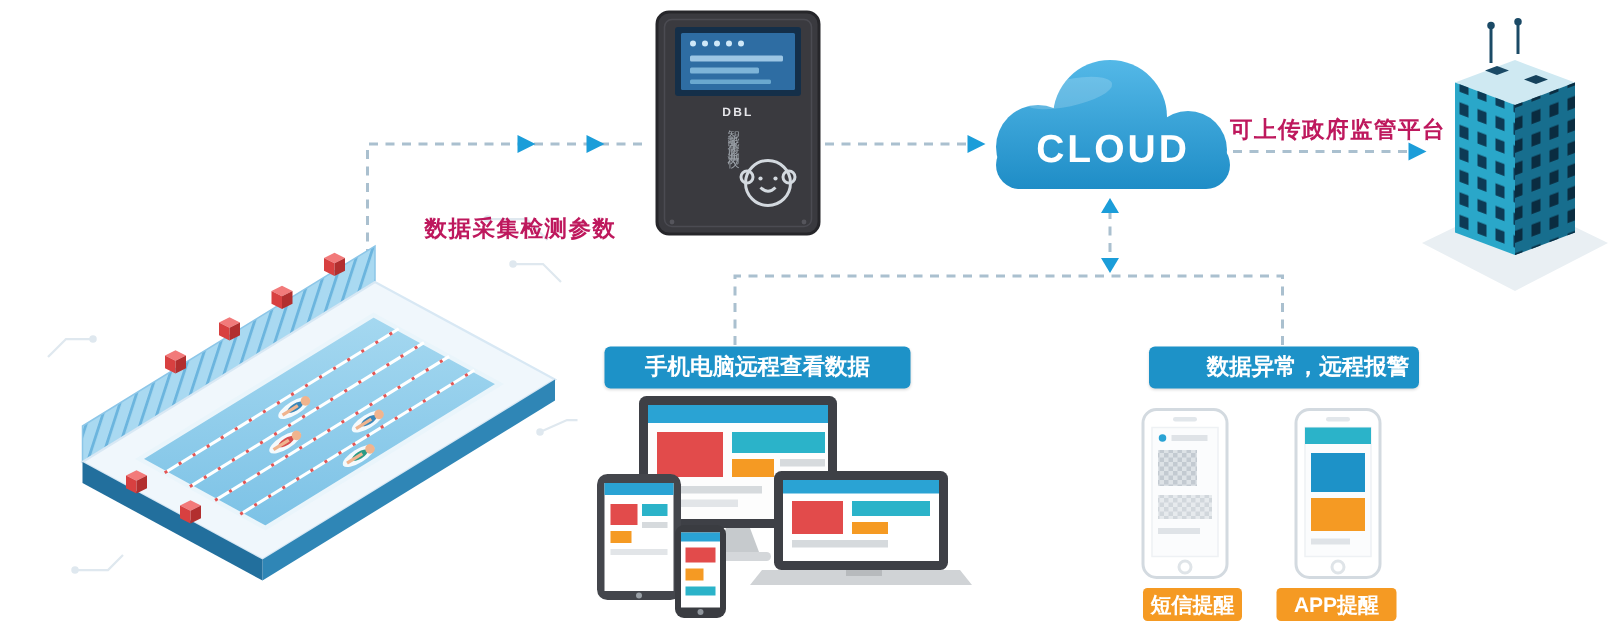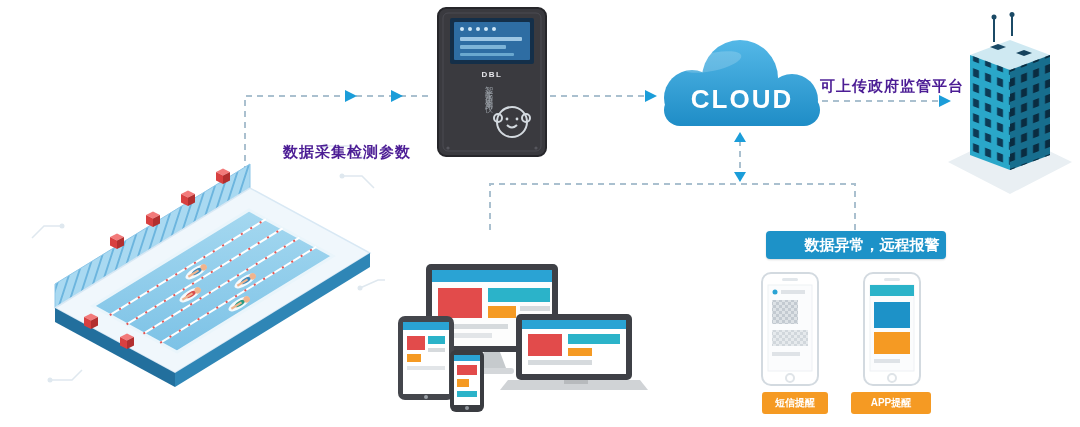--- a/index.html
+++ b/index.html
@@ -1,23 +1,23 @@
 <!DOCTYPE html>
 <html><head>
 <meta charset="utf-8">
 <style>
   html,body{margin:0;padding:0;background:#ffffff;}
   .canvas{position:relative;width:1080px;height:427px;background:#ffffff;overflow:hidden;
           font-family:Liberation Sans, sans-serif;}
   .abs{position:absolute;}
-  .flow-text{color:#4c1d95;font-weight:bold;font-size:15px;white-space:nowrap;letter-spacing:1px;}
+  .flow-text{color:#be185d;font-weight:bold;font-size:15px;white-space:nowrap;letter-spacing:1px;}
   .pill{background:#1d92c8;color:#ffffff;font-weight:bold;font-size:15px;line-height:18px;
         text-align:center;border-radius:4px;padding:5px 0;white-space:nowrap;box-sizing:border-box;
         box-shadow:0 1px 2px rgba(0,0,0,.15);}
-  .badge{background:#f59a23;color:#ffffff;font-size:10px;line-height:16px;font-weight:bold;
+  .badge{background:#f59a23;color:#ffffff;font-size:14px;line-height:16px;font-weight:bold;
          text-align:center;border-radius:3px;padding:3px 0;box-sizing:border-box;white-space:nowrap;}
   .vlabel{writing-mode:vertical-rl;font-size:8px;color:#9ba1a8;letter-spacing:3px;white-space:nowrap;}
 </style>
 </head>
 <body>
 
 <div class="canvas">
 
   <svg class="abs" style="left:0;top:0;" width="1080" height="427" viewBox="0 0 1080 427">
     <g fill="none" stroke="#aac0cf" stroke-width="2" stroke-dasharray="6 5">
@@ -292,18 +292,19 @@
       <rect x="116" y="30" width="36" height="26" fill="#1d92c8"></rect>
       <rect x="116" y="60" width="36" height="22" fill="#f59a23"></rect>
       <rect x="116" y="87" width="26" height="4" fill="#dfe3e7"></rect>
       <circle cx="134" cy="106" r="4" fill="#ffffff" stroke="#dfe4e8" stroke-width="2"></circle>
     </g>
   </svg>
 
   <div class="abs flow-text" style="left:283px;top:111px;margin-top:32px;">数据采集检测参数</div>
   <div class="abs flow-text" style="left:820px;top:77px;">可上传政府监管平台</div>
 
+  <div class="abs pill" style="left:403px;top:231px;width:204px;">手机电脑远程查看数据</div>
   <div class="abs pill" style="left:766px;top:231px;width:180px;padding-left:32px;">数据异常，远程报警</div>
 
   <div class="abs badge" style="left:762px;top:392px;width:66px;">短信提醒</div>
   <div class="abs badge" style="left:851px;top:392px;width:80px;">APP提醒</div>
 
 </div>
 
 </body></html>

